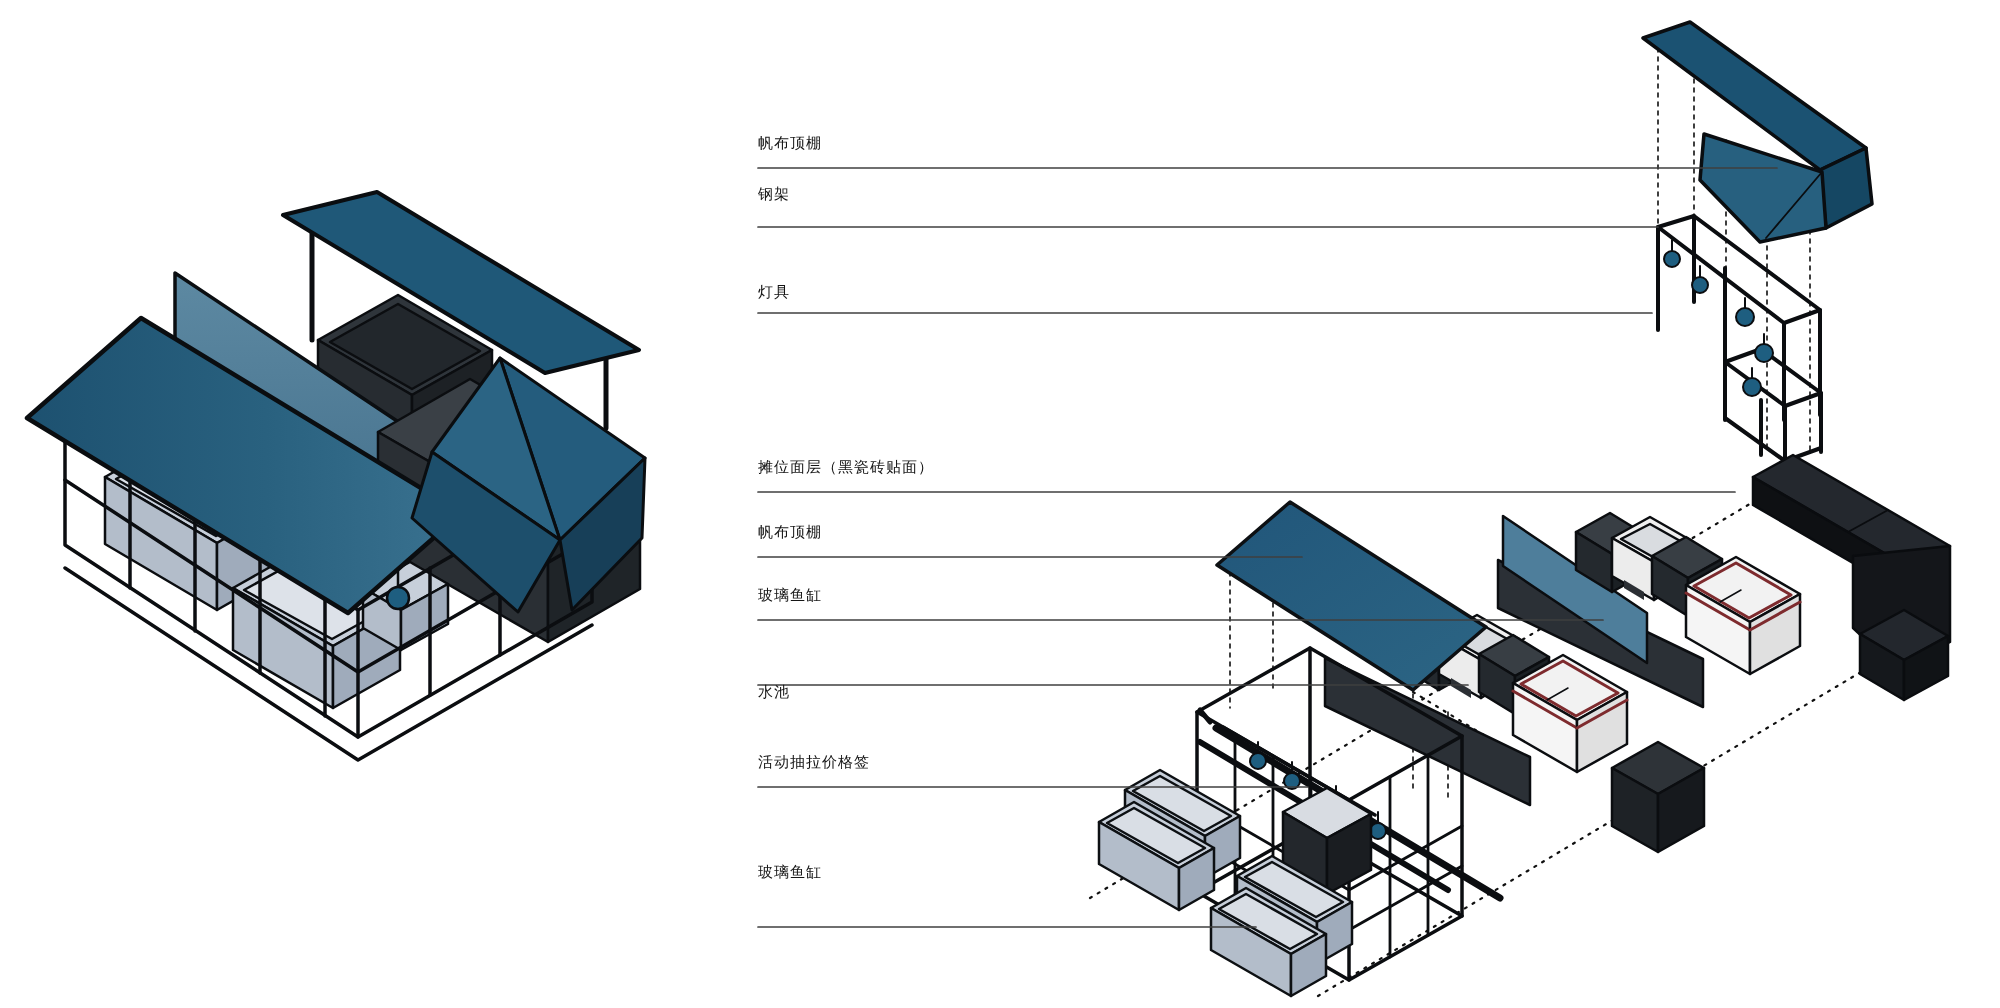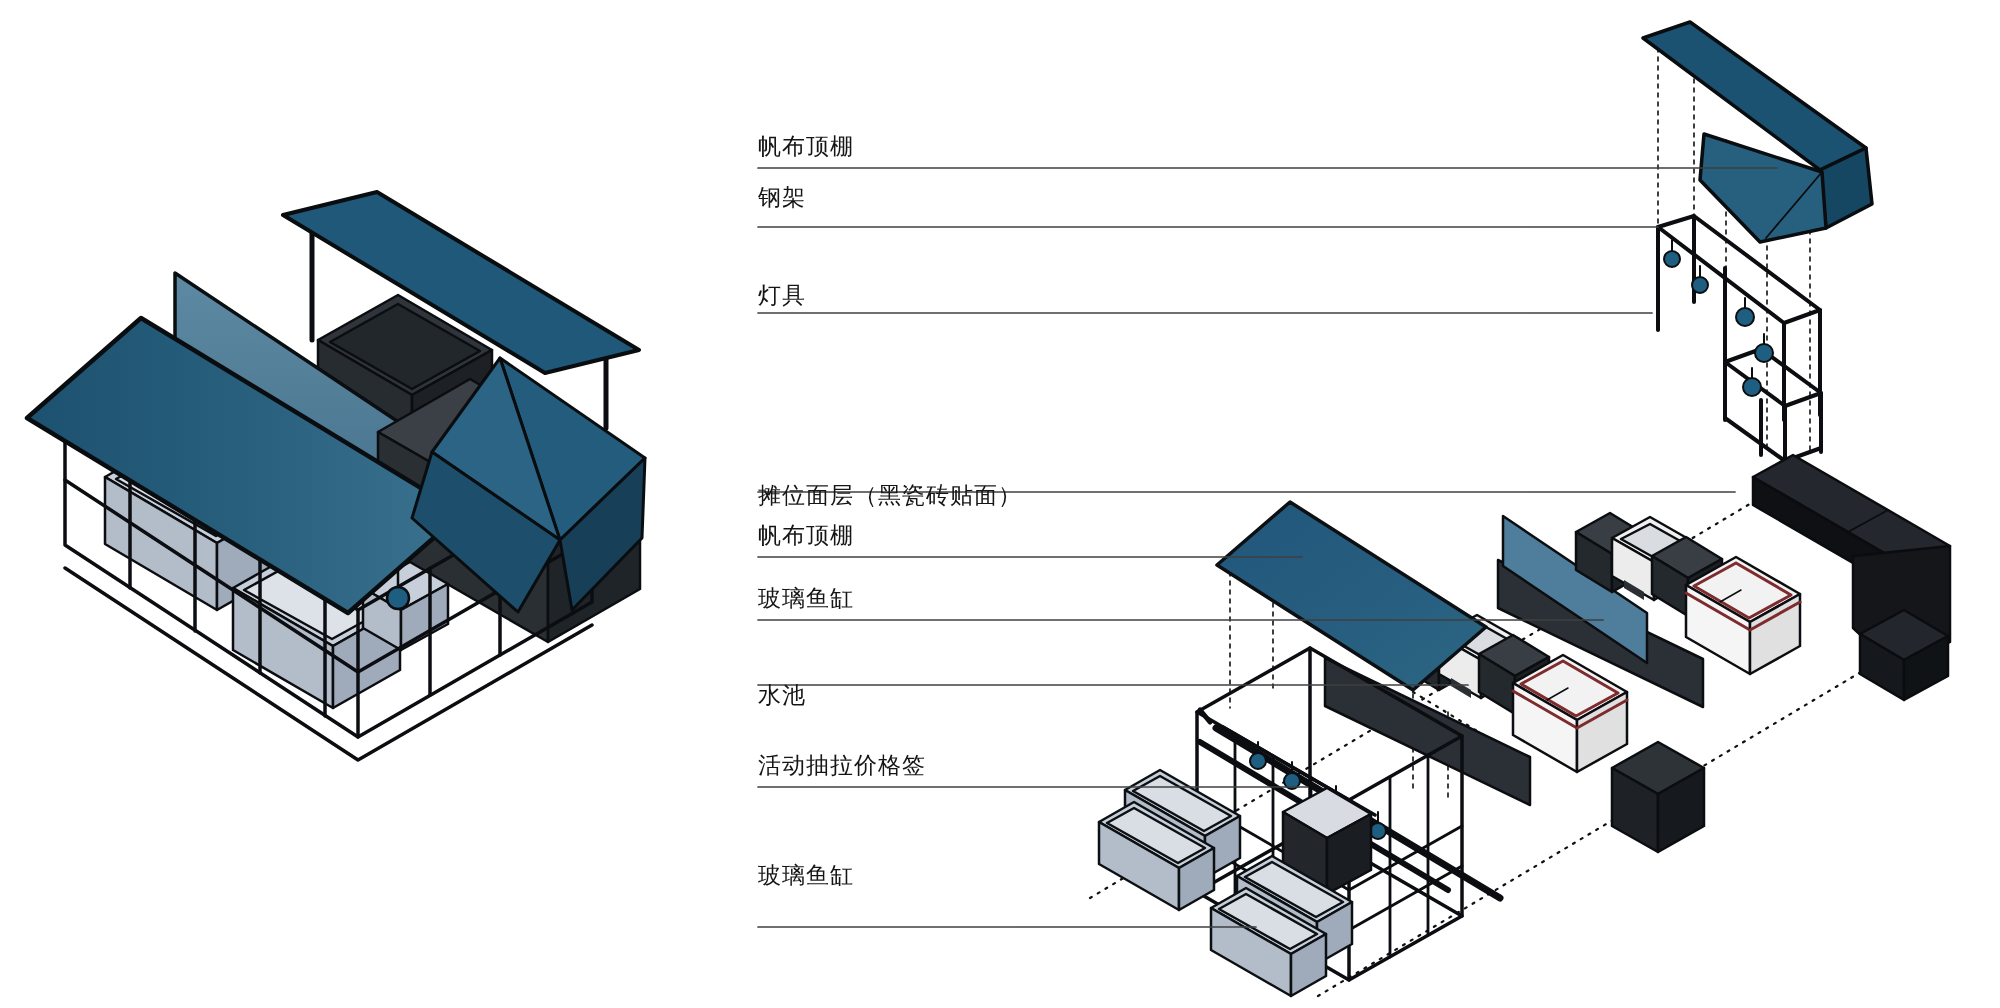--- a/index.html
+++ b/index.html
@@ -1,19 +1,19 @@
 <!DOCTYPE html>
 <html><head>
 <meta charset="utf-8">
 <style>
   html,body{margin:0;padding:0;background:#ffffff;}
   #stage{position:relative;width:2000px;height:1008px;background:#ffffff;overflow:hidden;
          font-family:"Liberation Sans","DejaVu Sans",sans-serif;}
   #drawing{position:absolute;left:0;top:0;width:2000px;height:1008px;}
-  .lbl{position:absolute;left:758px;font-size:23px;letter-spacing:1px;color:#151515;
+  .lbl{position:absolute;left:758px;font-size:15px;letter-spacing:1px;color:#151515;
        white-space:nowrap;line-height:1;}
 </style>
 </head>
 <body>
 
 <div id="stage">
 
 <svg id="drawing" viewBox="0 0 2000 1008">
   <defs>
     <linearGradient id="groof" x1="0" y1="0" x2="1" y2="0">
@@ -319,20 +319,20 @@
       <line x1="758" y1="685" x2="1468" y2="685"></line>
       <line x1="758" y1="787" x2="1308" y2="787"></line>
       <line x1="758" y1="927" x2="1256" y2="927"></line>
     </g>
   </g>
 </svg>
 
 <div class="lbl" style="top:135px">帆布顶棚</div>
 <div class="lbl" style="top:186px">钢架</div>
 <div class="lbl" style="top:284px">灯具</div>
-<div class="lbl" style="top:484px">摊位面层（黑瓷砖贴面）</div>
+<div class="lbl" style="top:459px">摊位面层（黑瓷砖贴面）</div>
 <div class="lbl" style="top:524px">帆布顶棚</div>
 <div class="lbl" style="top:587px">玻璃鱼缸</div>
 <div class="lbl" style="top:684px">水池</div>
 <div class="lbl" style="top:754px">活动抽拉价格签</div>
 <div class="lbl" style="top:864px">玻璃鱼缸</div>
 
 </div>
 
 </body></html>

